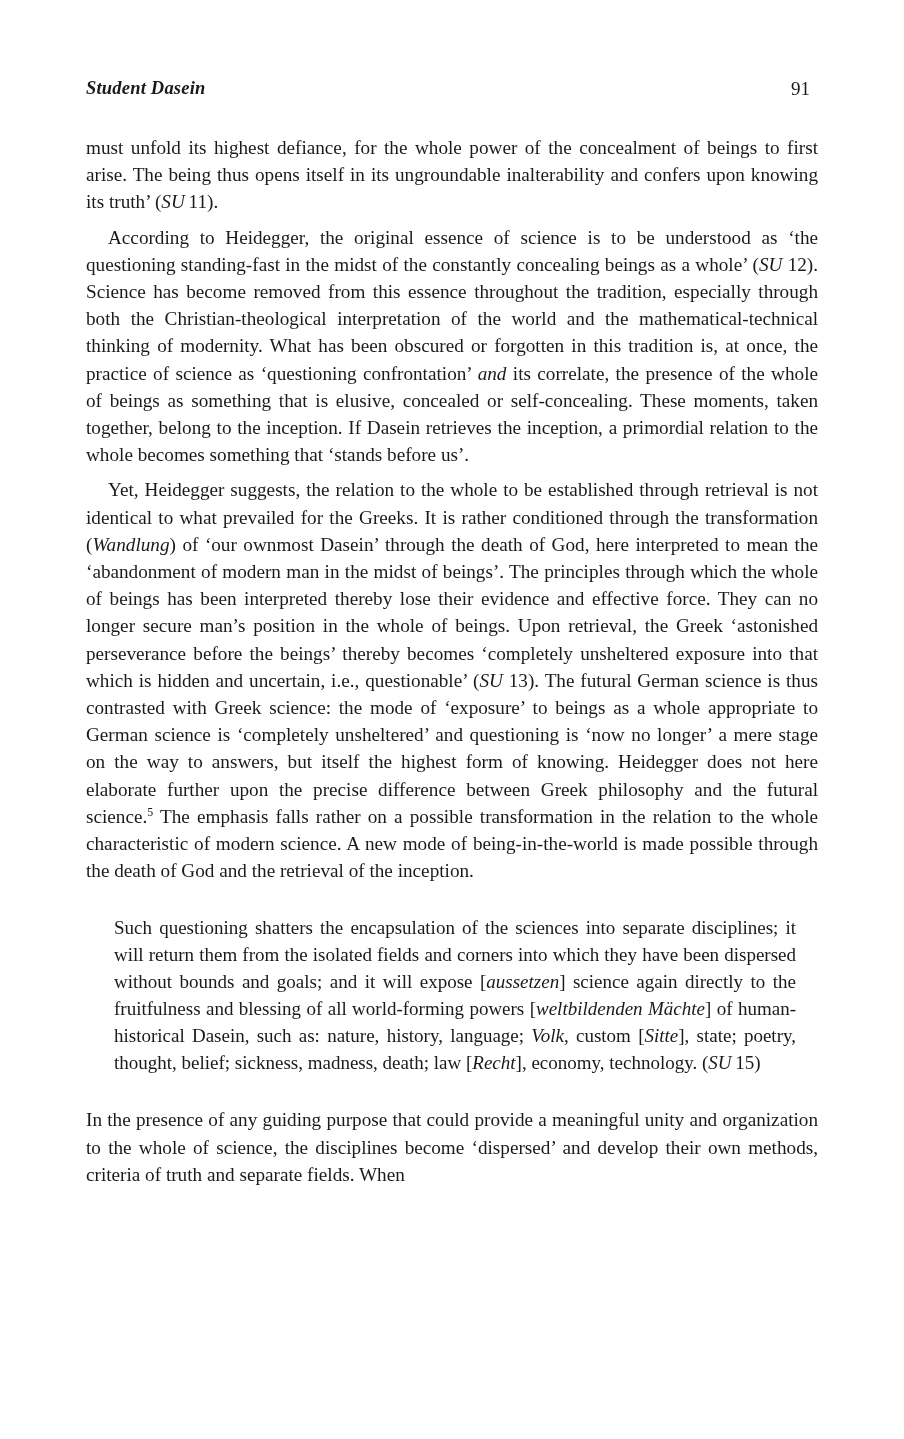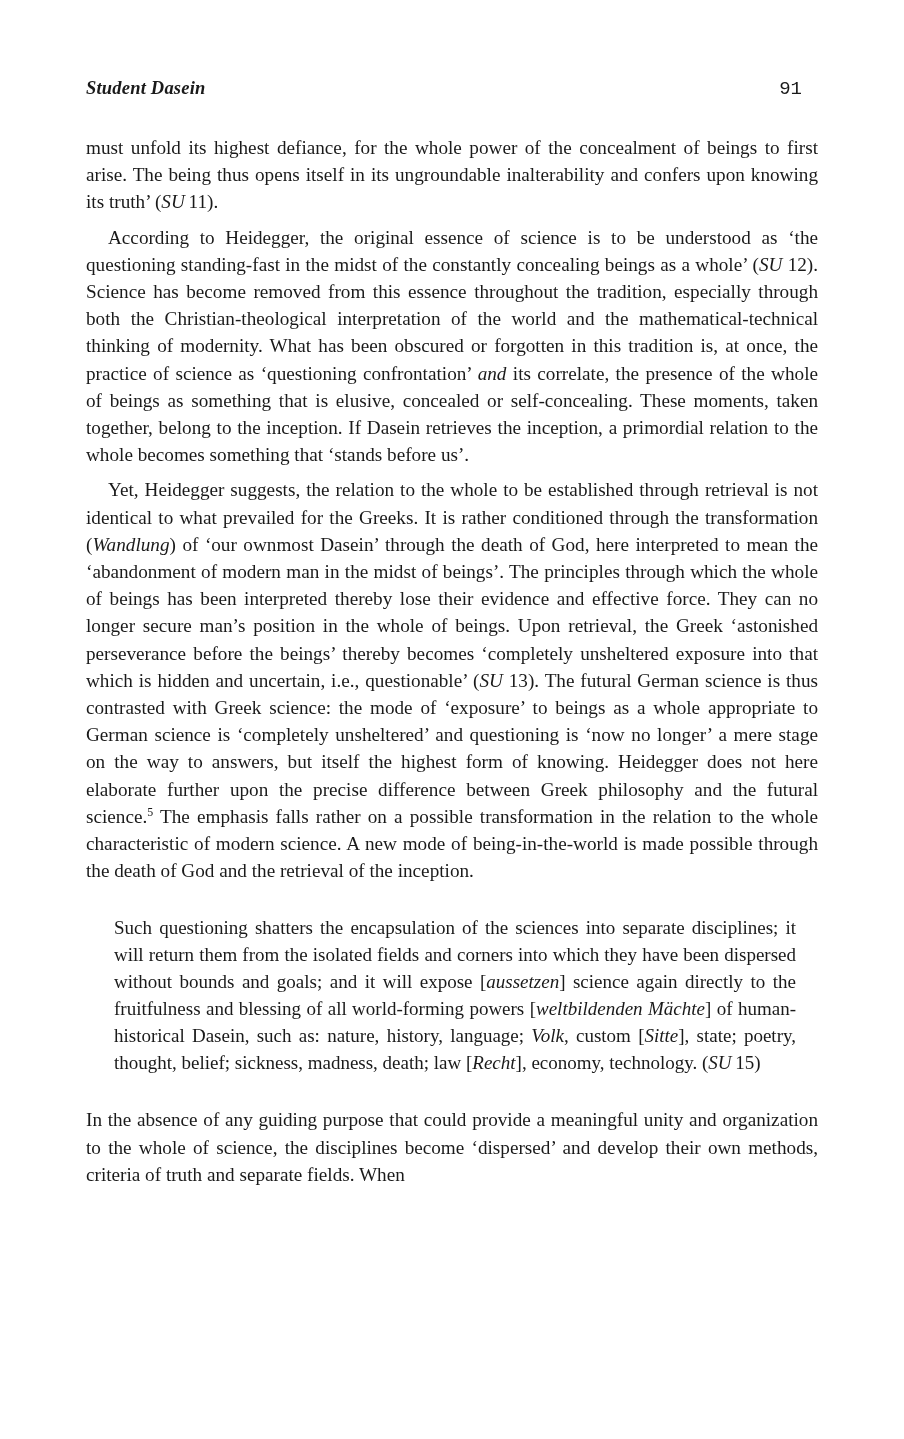--- a/index.html
+++ b/index.html
@@ -32,24 +32,23 @@
     margin-bottom: 26px;
   }
   .running-head .title {
     font-style: italic;
     font-size: 18.5px;
     letter-spacing: 0.2px;
     font-weight: 600;
   }
   .running-head .folio {
     position: absolute;
-    right: 16px;
+    right: 8px;
     top: 0;
     font-size: 19px;
-    font-family: Liberation Mono, monospace;
   }
   p {
     margin: 0;
     font-size: 19.2px;
     line-height: 27.2px;
     text-align: justify;
     text-justify: inter-word;
     hyphens: manual;
   }
   p.indent { text-indent: 22px; margin-top: 8px; }
@@ -83,15 +82,15 @@
   </div>
 
   <p>must unfold its highest defiance, for the whole power of the concealment of beings to first arise. The being thus opens itself in its ungroundable inalterability and confers upon knowing its truth’ (<i>SU</i> 11).</p>
   <p class="indent">According to Heidegger, the original essence of science is to be understood as ‘the questioning standing-fast in the midst of the constantly concealing beings as a whole’ (<i>SU</i> 12). Science has become removed from this essence throughout the tradition, especially through both the Christian-theological interpretation of the world and the mathematical-technical thinking of modernity. What has been obscured or forgotten in this tradition is, at once, the practice of science as ‘questioning confrontation’ <i>and</i> its correlate, the presence of the whole of beings as something that is elusive, concealed or self-concealing. These moments, taken together, belong to the inception. If Dasein retrieves the inception, a primordial relation to the whole becomes something that ‘stands before us’.</p>
   <p class="indent">Yet, Heidegger suggests, the relation to the whole to be established through retrieval is not identical to what prevailed for the Greeks. It is rather conditioned through the transformation (<i>Wandlung</i>) of ‘our ownmost Dasein’ through the death of God, here interpreted to mean the ‘abandonment of modern man in the midst of beings’. The principles through which the whole of beings has been interpreted thereby lose their evidence and effective force. They can no longer secure man’s position in the whole of beings. Upon retrieval, the Greek ‘astonished perseverance before the beings’ thereby becomes ‘completely unsheltered exposure into that which is hidden and uncertain, i.e., questionable’ (<i>SU</i> 13). The futural German science is thus contrasted with Greek science: the mode of ‘exposure’ to beings as a whole appropriate to German science is ‘completely unsheltered’ and questioning is ‘now no longer’ a mere stage on the way to answers, but itself the highest form of knowing. Heidegger does not here elaborate further upon the precise difference between Greek philosophy and the futural science.<sup>5</sup> The emphasis falls rather on a possible transformation in the relation to the whole characteristic of modern science. A new mode of being-in-the-world is made possible through the death of God and the retrieval of the inception.</p>
 
   <div class="blockquote">
     <p>Such questioning shatters the encapsulation of the sciences into separate disciplines; it will return them from the isolated fields and corners into which they have been dispersed without bounds and goals; and it will expose [<i>aussetzen</i>] science again directly to the fruitfulness and blessing of all world-forming powers [<i>weltbildenden Mächte</i>] of human-historical Dasein, such as: nature, history, language; <i>Volk</i>, custom [<i>Sitte</i>], state; poetry, thought, belief; sickness, madness, death; law [<i>Recht</i>], economy, technology. (<i>SU</i> 15)</p>
   </div>
 
-  <p class="after-quote">In the absence of any guiding purpose that could provide a meaningful unity and organization to the whole of science, the disciplines become ‘dispersed’ and develop their own methods, criteria of truth and separate fields. When</p>
+  <p class="after-quote">In the presence of any guiding purpose that could provide a meaningful unity and organization to the whole of science, the disciplines become ‘dispersed’ and develop their own methods, criteria of truth and separate fields. When</p>
 
 </div>
 
 </body></html>

